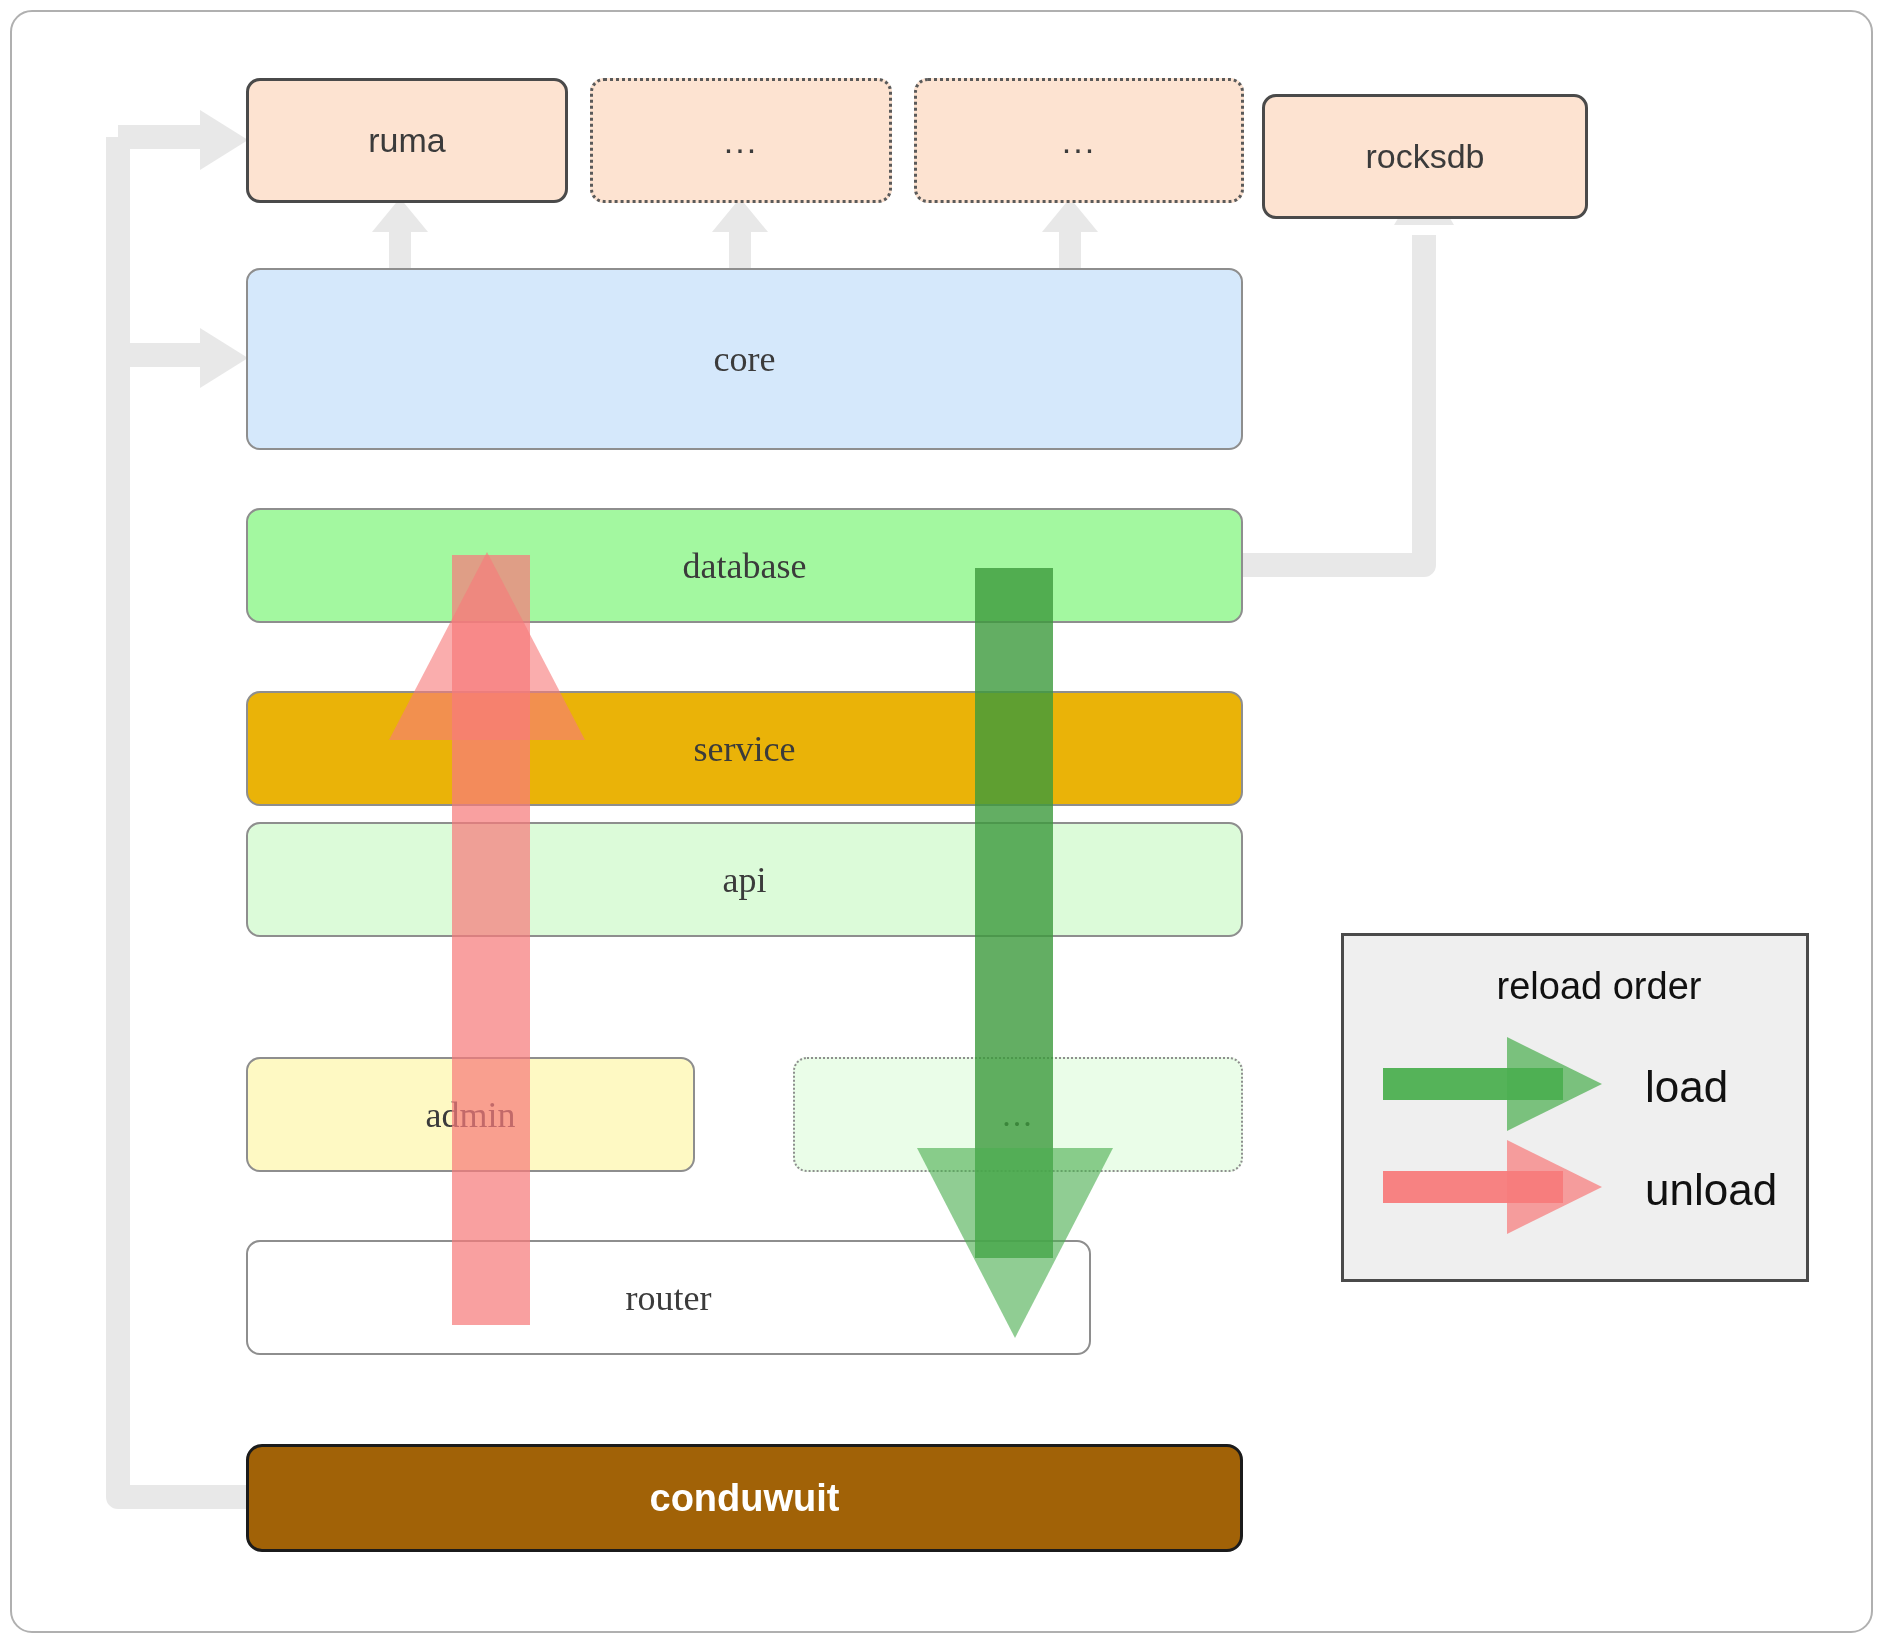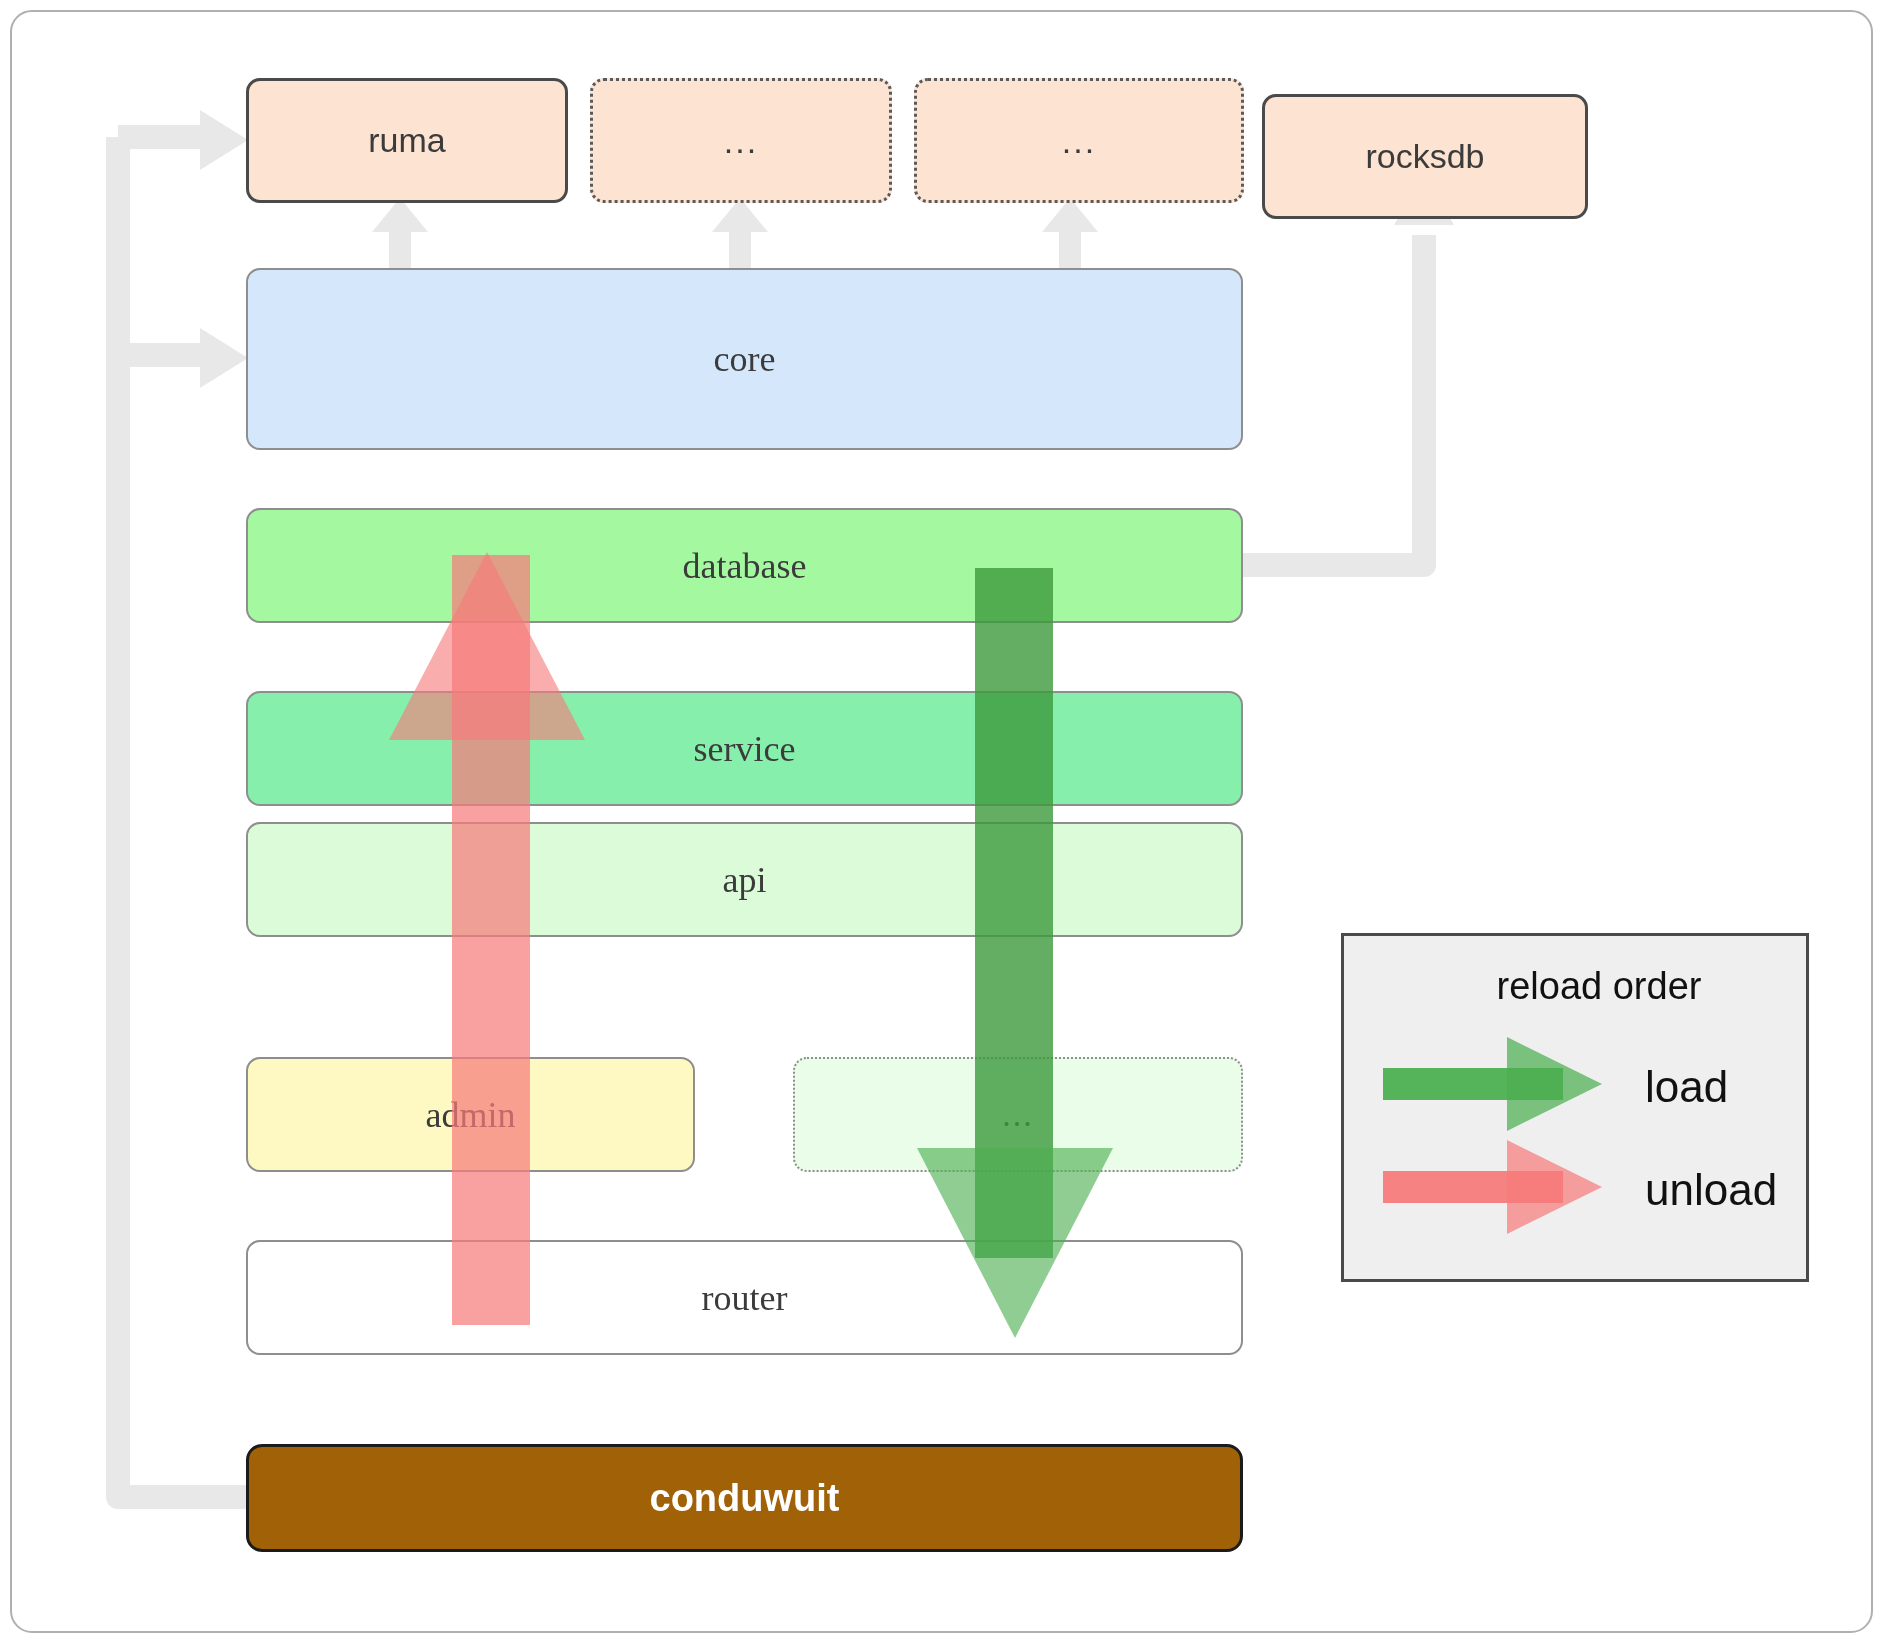--- a/index.html
+++ b/index.html
@@ -38,21 +38,21 @@
   
   .layer{
     border-radius:14px;
     border:2px solid #8e8e8e;
     font-size:36px;
     font-family:Liberation Serif, serif;
   }
   .layer.dotted{border:2px dotted #8e8e8e;}
   .core{background:#d5e8fb;}
   .database{background:#a3f8a0;}
-  .service{background:#86efac;}
+  .service{background:#eab308;}
   .api{background:#dcfbd9;}
   .admin{background:#fef9c3;}
   .ellipsis{background:#eafde8;}
   .router{background:#ffffff;}
 
   .conduwuit{
     border-radius:16px;
     border:3px solid #1b1b1b;
     background:#a16207;
     color:#ffffff;
@@ -153,21 +153,21 @@
   </div>
 
   <div class="node layer admin" style="left:246px;top:1057px;width:449px;height:115px;">
     <span>admin</span>
   </div>
 
   <div class="node layer ellipsis dotted" style="left:793px;top:1057px;width:450px;height:115px;">
     <span class="dots">...</span>
   </div>
 
-  <div class="node layer router" style="left:246px;top:1240px;width:997px;height:115px;">
+  <div class="node layer router" style="left:246px;top:1240px;width:845px;height:115px;">
     <span>router</span>
   </div>
 
   <div class="node conduwuit" style="left:246px;top:1444px;width:997px;height:108px;">
     <span>conduwuit</span>
   </div>
 
   <svg class="overlay" width="1883" height="1643">
 
     <g>

